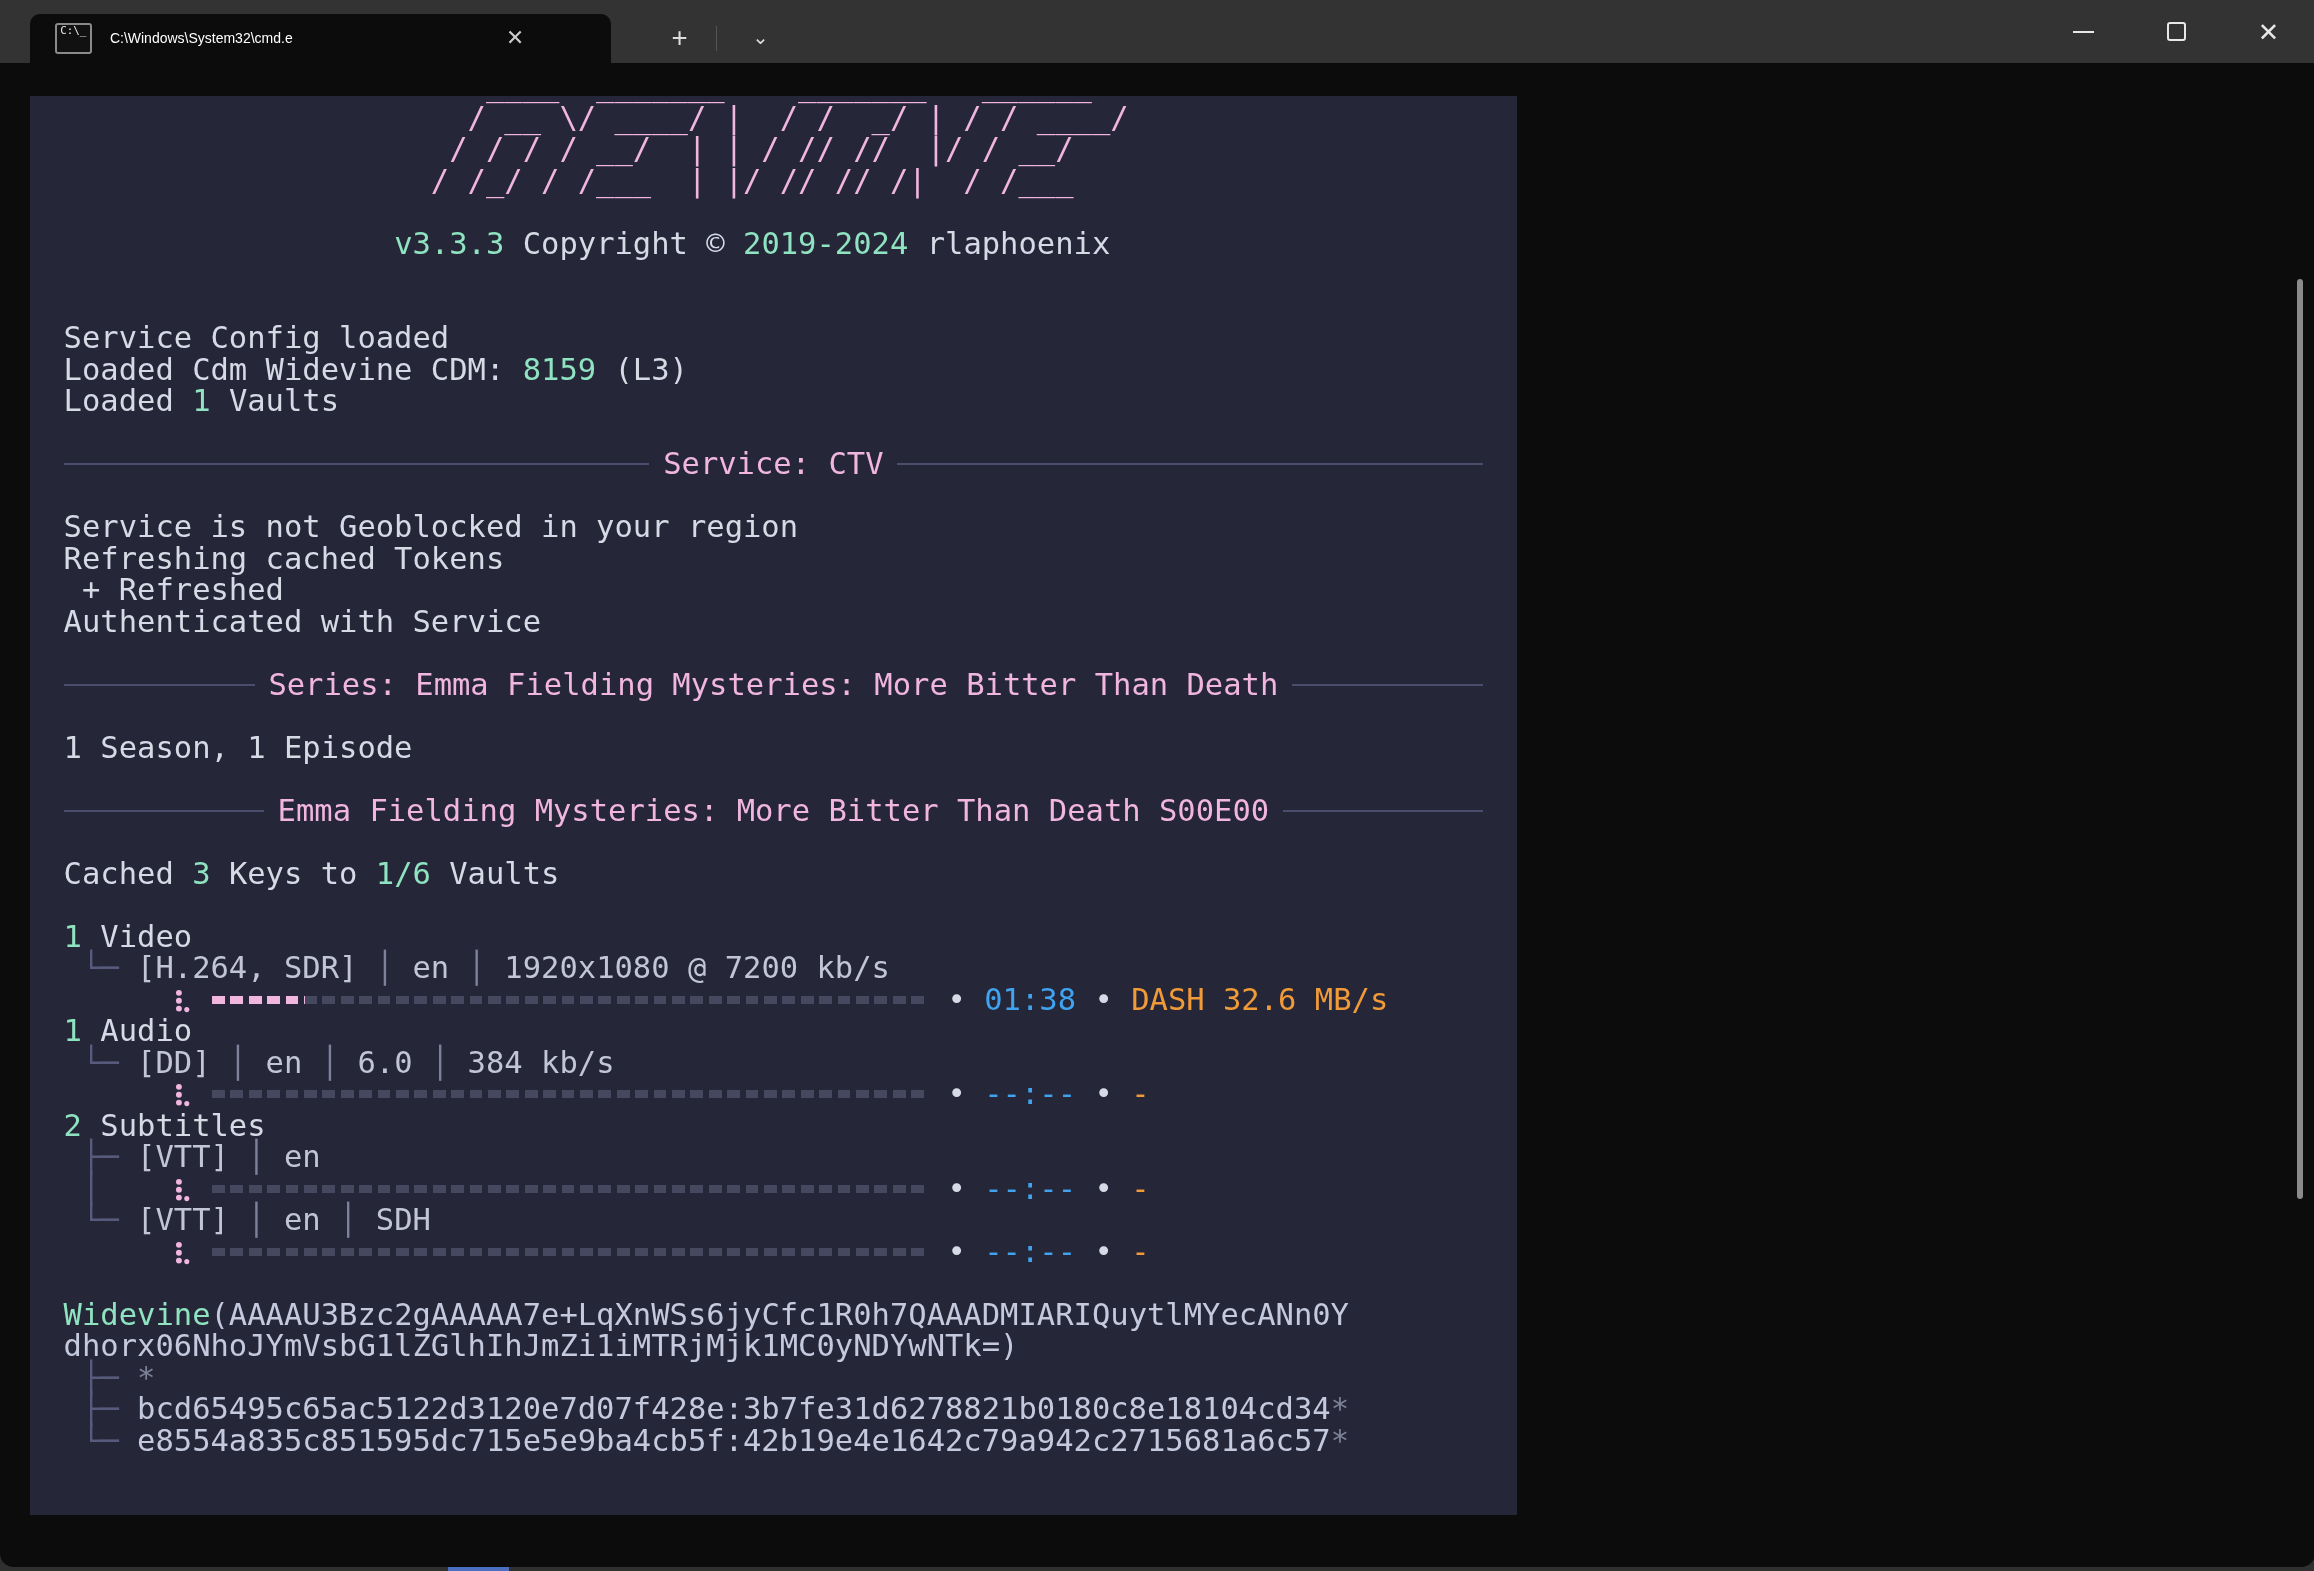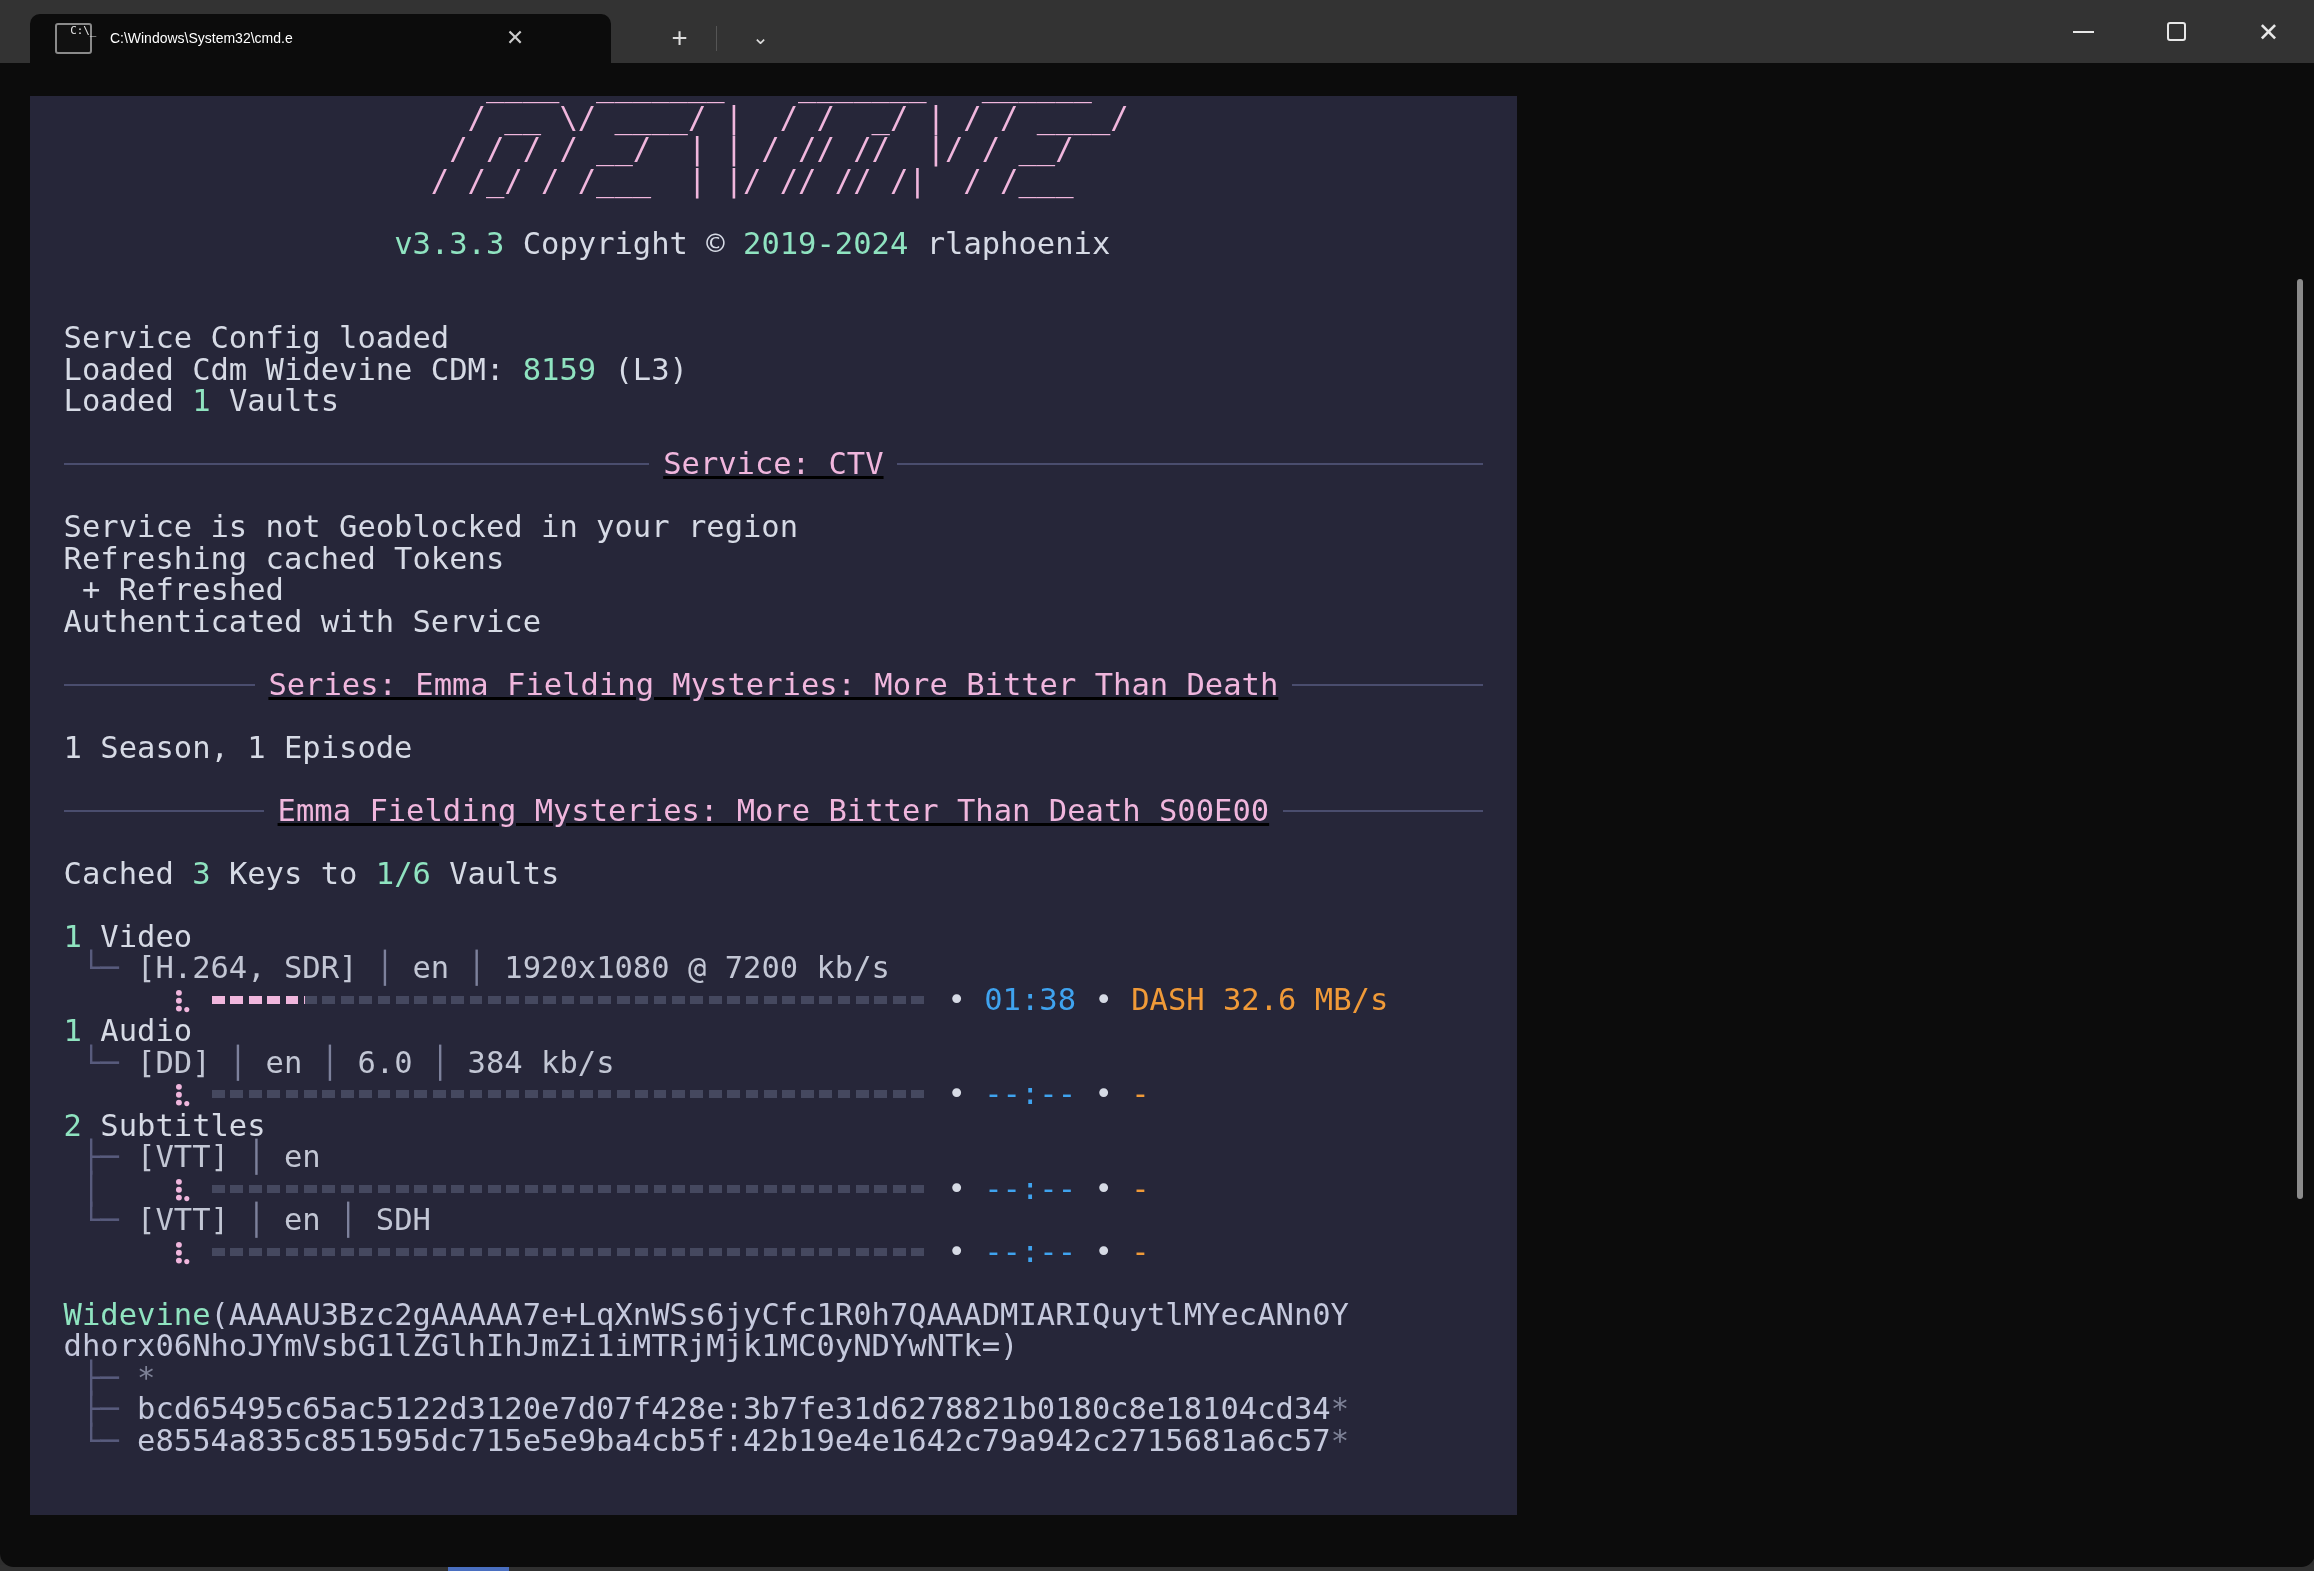--- a/index.html
+++ b/index.html
@@ -13,21 +13,21 @@
   
   #win { position:absolute; left:0; top:0; width:2315px; height:1567px; background:#0c0c0c;
          border-radius:0 0 13.8px 13.8px; overflow:hidden; }
 
   
   #titlebar { position:absolute; left:0; top:0; width:2315px; height:63px; background:#333333; }
   #tab { position:absolute; left:29.6px; top:13.8px; width:581px; height:49px; background:#0c0c0c;
          border-radius:9.9px 9.9px 0 0; display:flex; align-items:center; }
   #tab-icon { width:37px; height:31.5px; margin-left:25.6px; background:#111; border:2px solid #8a8a8a;
               border-radius:3px; color:#e8e8e8; font-family:"DejaVu Sans Mono", monospace;
-              font-size:10.8px; line-height:12.8px; padding-left:13px; }
+              font-size:10.8px; line-height:12.8px; padding-left:3px; }
   #tab-title { color:#ffffff; font-size:14px; margin-left:17.7px; white-space:nowrap; overflow:hidden;
                width:394px; }
   #tab-close { color:#cccccc; font-size:21.7px; margin-left:2px; cursor:default; }
   .tabbar-btn { position:absolute; top:15.8px; color:#dddddd; font-size:27.6px; line-height:43px;
                 width:43px; height:43px; text-align:center; }
   #new-tab { left:658px; }
   #tab-divider { position:absolute; left:716px; top:25.6px; width:1px; height:25.6px; background:#555; }
   #tab-dropdown { left:739px; font-size:19.7px; }
 
   .win-ctrl { position:absolute; top:0; width:93px; height:63px; display:flex; align-items:center; justify-content:center; }
@@ -47,21 +47,21 @@
   .s-gy { color:#c2c6d4; }
   .s-tl { color:#8fe3c0; }
   .s-bl { color:#6fb1f5; text-decoration:underline; }
   .s-tm { color:#3fa3ef; }
   .s-or { color:#f09a38; }
   .s-sp { color:#7d819c; }
   .s-tr { color:#585b7d; }
   .s-st { color:#7e8297; }
   .s-ky { color:#c5c9dd; }
 
-  .rule { margin-right:27.6px;text-decoration:underline; }
+  .rule { margin-right:27.6px; }
   .rl { flex:1; height:2px; background:#4a4d6e; }
   .rtitle { margin:0 13.8px; }
 
   .spin { display:inline-block; width:19.7px; height:31.5px; color:#f0b6dd; }
   .bar { display:inline-block; width:717px; height:7.9px; margin-left:18.7px; position:relative;
          background:repeating-linear-gradient(90deg,#45485f 0 12.8px,rgba(0,0,0,0) 12.8px 18.4px); }
   .bar-fill { position:absolute; left:0; top:0; height:7.9px;
          background:repeating-linear-gradient(90deg,#f0b6dd 0 12.8px,rgba(0,0,0,0) 12.8px 18.4px); }
 
   

